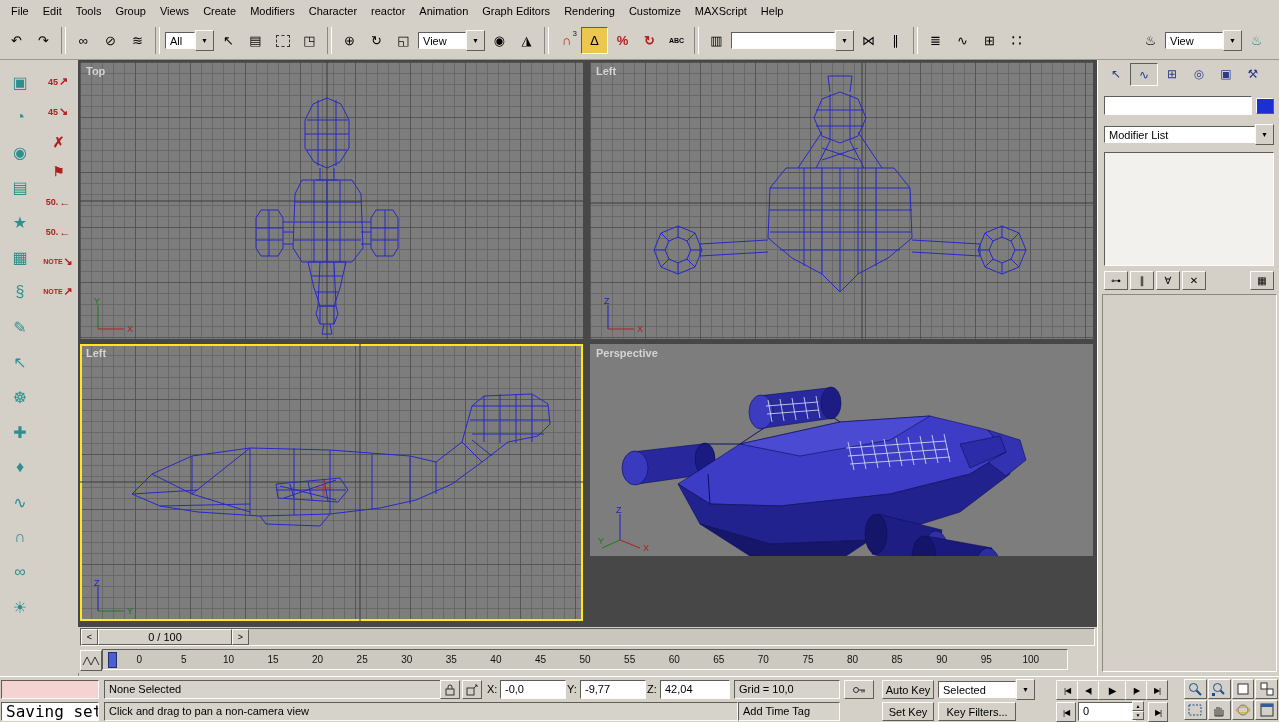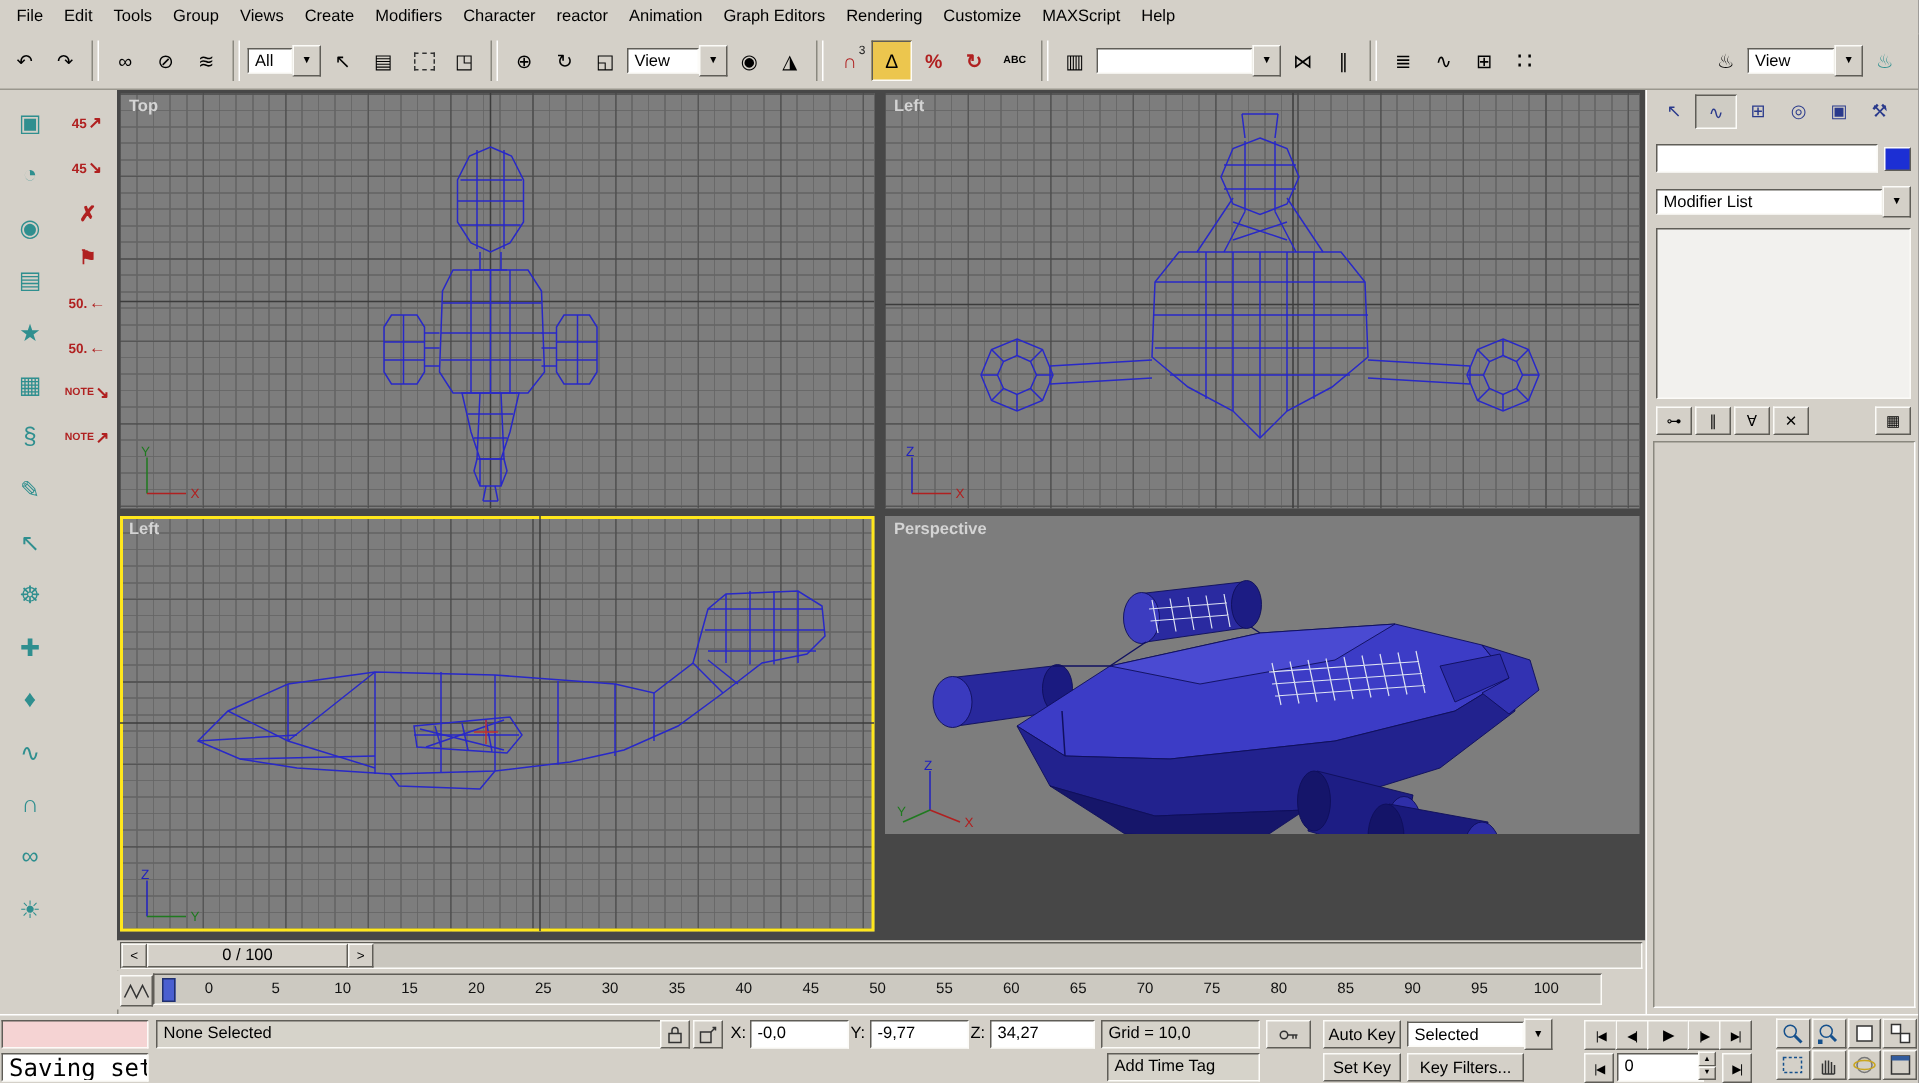--- a/index.html
+++ b/index.html
@@ -533,21 +533,21 @@
       <svg width="16" height="16" viewBox="0 0 16 16">
           <rect x="3" y="6" width="7" height="7" fill="none" stroke="#333"></rect>
           <path d="M10,6 L13,3 M11,3 h2 v2" fill="none" stroke="#333"></path>
         </svg>
     </div>
     <span class="abs" style="left:487px;top:6px">X:</span>
     <div class="abs whitefield fld" style="left:500px;top:3px;width:56px">-0,0</div>
     <span class="abs" style="left:567px;top:6px">Y:</span>
     <div class="abs whitefield fld" style="left:580px;top:3px;width:56px">-9,77</div>
     <span class="abs" style="left:647px;top:6px">Z:</span>
-    <div class="abs whitefield fld" style="left:660px;top:3px;width:60px">34,27</div>
+    <div class="abs whitefield fld" style="left:660px;top:3px;width:60px">42,04</div>
     <div class="abs sunken fld" style="left:734px;top:3px;width:96px">Grid = 10,0</div>
     <div class="abs sb-btn raised" style="left:844px;top:3px;width:30px;height:19px">
       <svg width="16" height="16" viewBox="0 0 16 16">
           <circle cx="5" cy="8" r="2.5" fill="none" stroke="#333"></circle>
           <path d="M7.5,8 H14 M11,8 v2.5 M13,8 v2.5" fill="none" stroke="#333"></path>
         </svg>
     </div>
     <div class="abs sb-btn raised" style="left:882px;top:3px;width:52px;height:19px">
         <span>Auto Key</span>
       </div>
@@ -614,20 +614,21 @@
         </div>
       <div class="nav-btn raised">
           <svg width="16" height="16" viewBox="0 0 16 16">
             <rect x="2" y="2" width="12" height="12" fill="none" stroke="#333"></rect>
             <rect x="2" y="2" width="12" height="3" fill="#335c9c"></rect>
           </svg>
         </div>
     </div>
 
     <div class="abs whitefield fld mono" style="left:1px;top:25px;width:88px">Saving settin</div>
+    <div class="abs sunken fld" style="left:104px;top:25px;width:624px">Click and drag to pan a non-camera view</div>
     <div class="abs sunken fld" style="left:738px;top:25px;width:92px">Add Time Tag</div>
     <div class="abs sb-btn raised" style="left:882px;top:25px;width:52px;height:19px">
         <span>Set Key</span>
       </div>
     <div class="abs sb-btn raised" style="left:938px;top:25px;width:78px;height:19px">
         <span>Key Filters...</span>
       </div>
     <div class="abs pb-btn raised" style="left:1056px;top:25px;width:18px">
         <span>|◀</span>
       </div>

